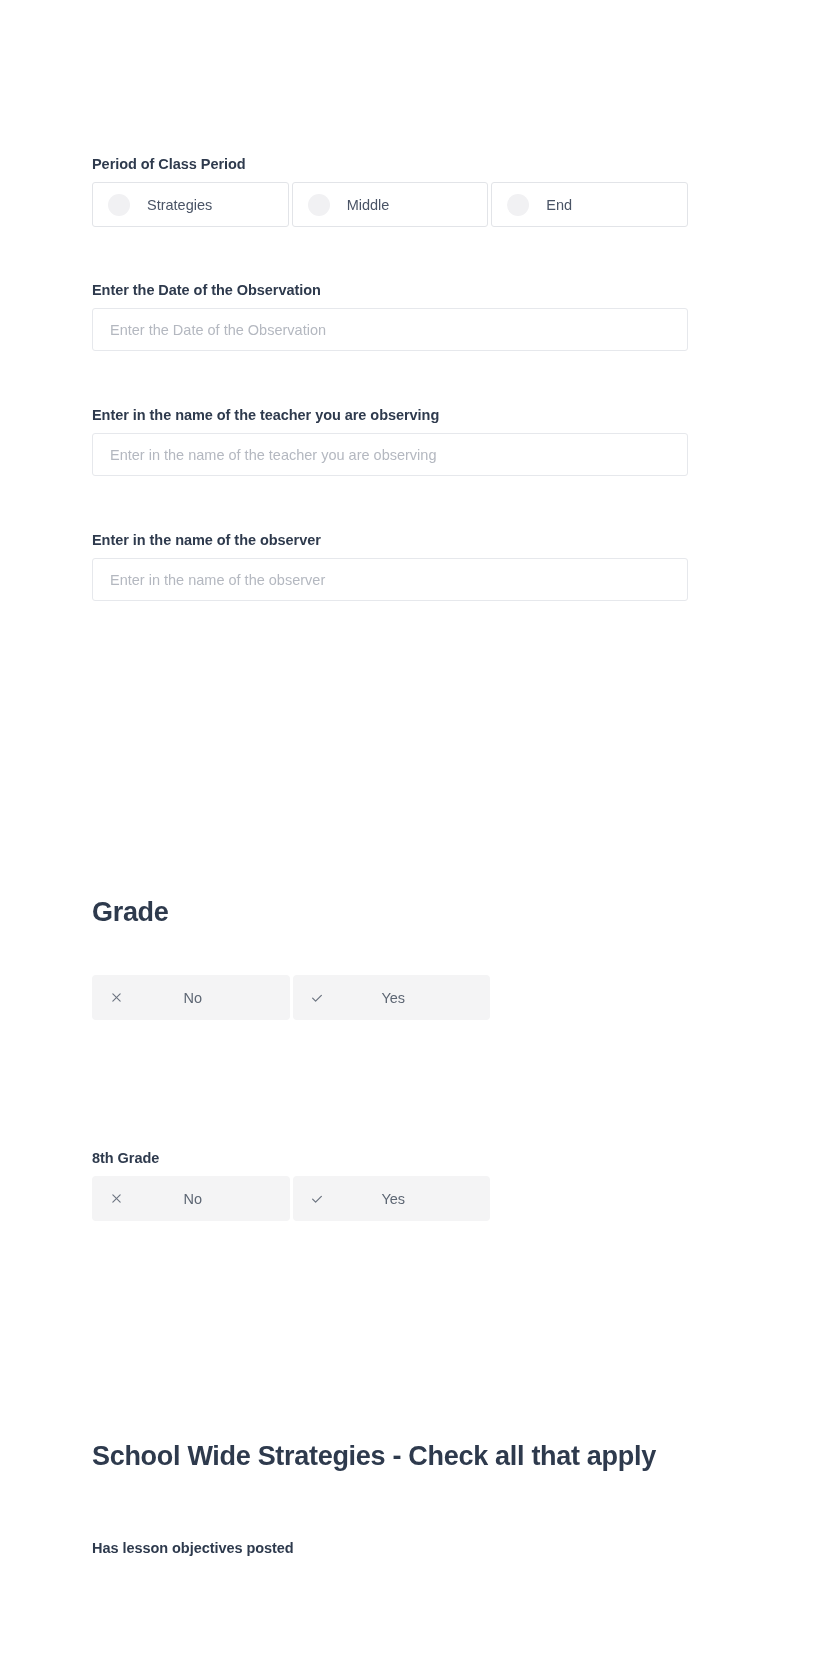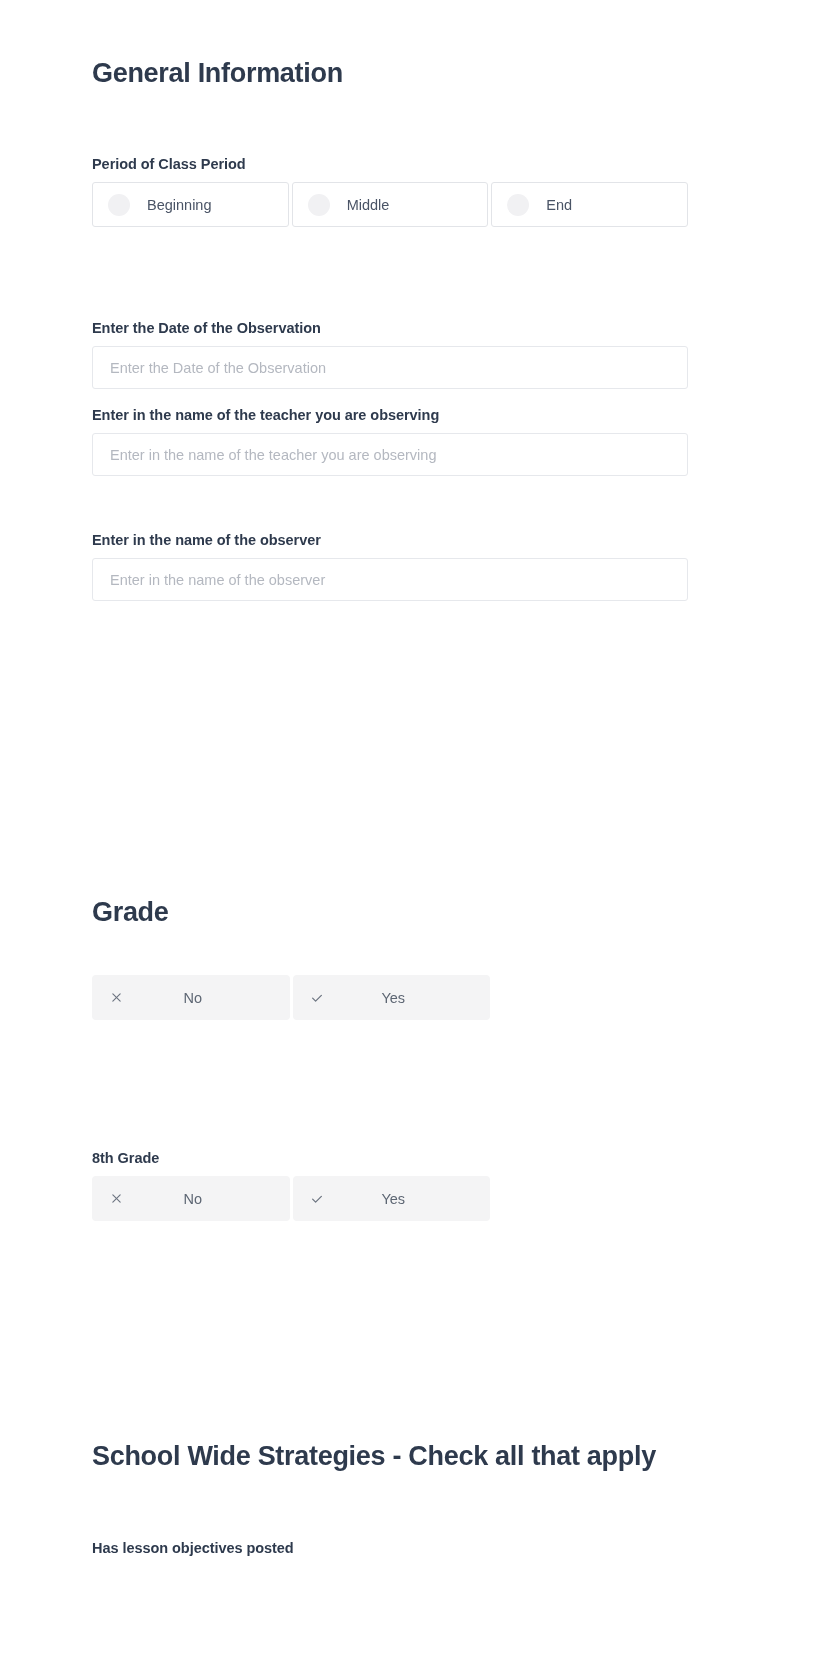--- a/index.html
+++ b/index.html
@@ -136,43 +136,40 @@
     color: #5d6673;
     font-weight: 400;
     padding-right: 28px;
   }
 </style>
 </head>
 <body>
 
 <div class="page">
 
-  <div class="section" style="top:58px;">
-    <h1 class="section-title">General Information</h1>
-  </div>
 
   <div class="section" style="top:156px;">
     <div class="field-label">Period of Class Period</div>
     <div class="choice-row">
       <div class="choice-box">
         <span class="radio-dot"></span>
-        <span class="choice-label">Beginning</span>
+        <span class="choice-label">Strategies</span>
       </div>
       <div class="choice-box">
         <span class="radio-dot"></span>
         <span class="choice-label">Middle</span>
       </div>
       <div class="choice-box">
         <span class="radio-dot"></span>
         <span class="choice-label">End</span>
       </div>
     </div>
   </div>
 
-  <div class="section" style="top:282px;margin-top:38px;">
+  <div class="section" style="top:282px;">
     <div class="field-label">Enter the Date of the Observation</div>
     <input class="text-input" type="text" placeholder="Enter the Date of the Observation" style="">
   </div>
 
   <div class="section" style="top:407px;">
     <div class="field-label">Enter in the name of the teacher you are observing</div>
     <input class="text-input" type="text" placeholder="Enter in the name of the teacher you are observing" style="">
   </div>
 
   <div class="section" style="top:532px;">

